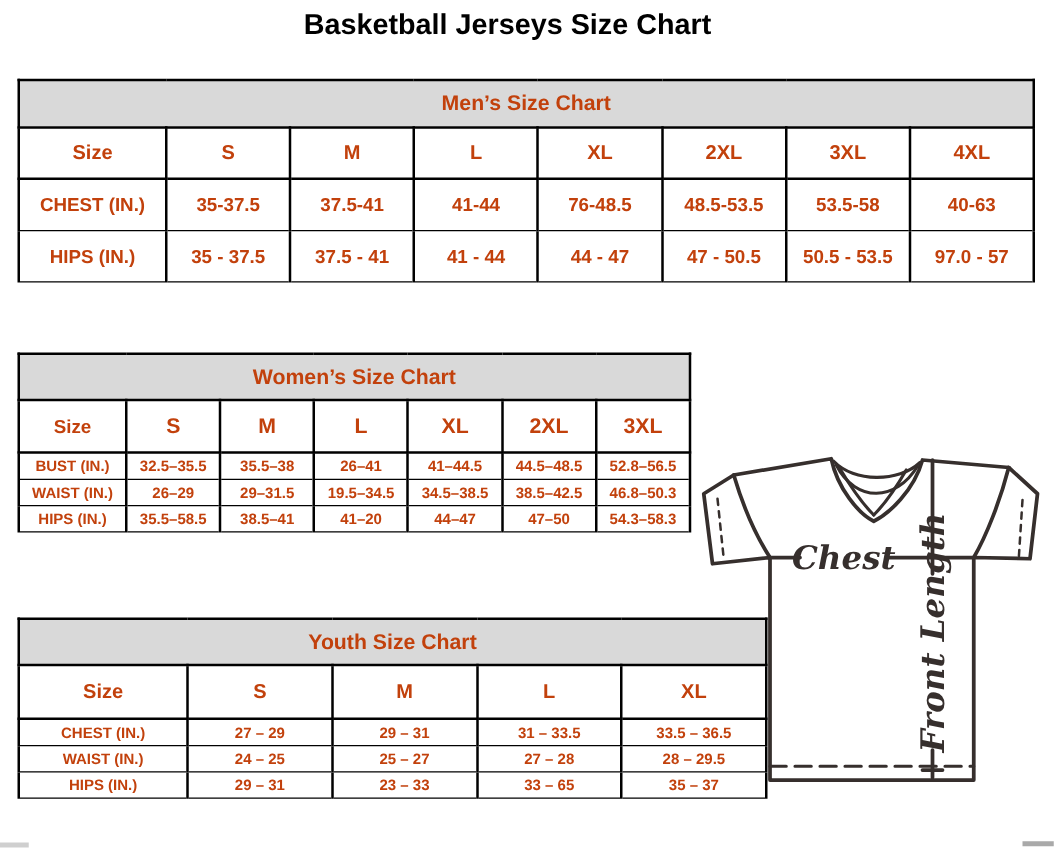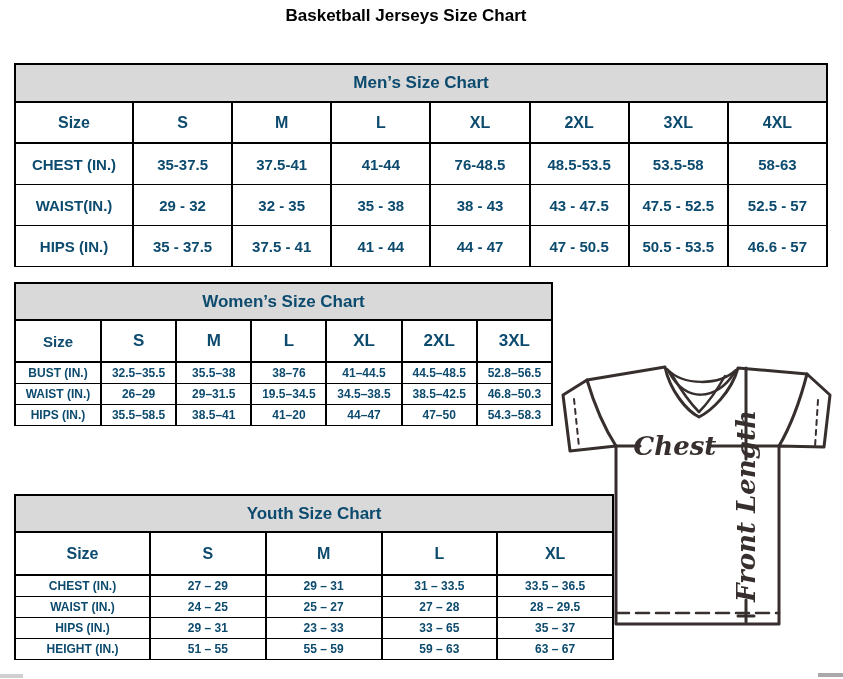--- a/index.html
+++ b/index.html
@@ -1,21 +1,21 @@
 <!DOCTYPE html>
 <html><head>
 <meta charset="utf-8">
 <style>
   html,body{margin:0;padding:0}
   body{width:843px;height:679px;position:relative;background:#ffffff;overflow:hidden;
        font-family:"Liberation Sans",sans-serif;color:#000}
   .page-title{position:absolute;left:0;top:6px;width:812px;text-align:center;
-              font-size:17px;font-weight:bold}
+              font-size:23px;font-weight:bold}
   table.size-table{position:absolute;border-collapse:collapse;table-layout:fixed;
-                   background:#fff;font-weight:bold;color:#0c4a6e}
+                   background:#fff;font-weight:bold;color:#c2410c}
   .size-table td{border-left:2px solid #000;border-right:2px solid #000;
                  border-top:1px solid #000;border-bottom:1px solid #000;
                  text-align:center;vertical-align:middle;padding:0;
                  white-space:nowrap;overflow:hidden}
   .size-table tr.thead td{background:#d9d9d9;border:2px solid #000;font-size:17px}
   .size-table tr.row-size td{border-bottom-width:2px}
   
   #men-table{left:14px;top:63px;width:814px;font-size:15px}
   #men-table tr.thead td{height:36px}
   #men-table tr.row-size td{height:39px;font-size:16px}
@@ -66,41 +66,31 @@
     <td>4XL</td>
   </tr>
   <tr class="row-data">
     <td>CHEST (IN.)</td>
     <td>35-37.5</td>
     <td>37.5-41</td>
     <td>41-44</td>
     <td>76-48.5</td>
     <td>48.5-53.5</td>
     <td>53.5-58</td>
-    <td>58-63</td>
-  </tr>
-  <tr class="row-data">
-    <td>WAIST(IN.)</td>
-    <td>29 - 32</td>
-    <td>32 - 35</td>
-    <td>35 - 38</td>
-    <td>38 - 43</td>
-    <td>43 - 47.5</td>
-    <td>47.5 - 52.5</td>
-    <td>52.5 - 57</td>
+    <td>40-63</td>
   </tr>
   <tr class="row-data">
     <td>HIPS (IN.)</td>
     <td>35 - 37.5</td>
     <td>37.5 - 41</td>
     <td>41 - 44</td>
     <td>44 - 47</td>
     <td>47 - 50.5</td>
     <td>50.5 - 53.5</td>
-    <td>46.6 - 57</td>
+    <td>97.0 - 57</td>
   </tr>
 </tbody>
   </table>
 
 <table id="women-table" class="size-table">
   <colgroup>
       <col style="width:86px">
       <col>
       <col>
       <col>
@@ -118,21 +108,21 @@
     <td>M</td>
     <td>L</td>
     <td>XL</td>
     <td>2XL</td>
     <td>3XL</td>
   </tr>
   <tr class="row-data">
     <td>BUST (IN.)</td>
     <td>32.5–35.5</td>
     <td>35.5–38</td>
-    <td>38–76</td>
+    <td>26–41</td>
     <td>41–44.5</td>
     <td>44.5–48.5</td>
     <td>52.8–56.5</td>
   </tr>
   <tr class="row-data">
     <td>WAIST (IN.)</td>
     <td>26–29</td>
     <td>29–31.5</td>
     <td>19.5–34.5</td>
     <td>34.5–38.5</td>
@@ -184,27 +174,20 @@
     <td>27 – 28</td>
     <td>28 – 29.5</td>
   </tr>
   <tr class="row-data">
     <td>HIPS (IN.)</td>
     <td>29 – 31</td>
     <td>23 – 33</td>
     <td>33 – 65</td>
     <td>35 – 37</td>
   </tr>
-  <tr class="row-data">
-    <td>HEIGHT (IN.)</td>
-    <td>51 – 55</td>
-    <td>55 – 59</td>
-    <td>59 – 63</td>
-    <td>63 – 67</td>
-  </tr>
 </tbody>
   </table>
 
 <svg id="jersey" width="288" height="290" viewBox="0 0 288 290">
   <g fill="none" stroke="#362f2d" stroke-width="3" stroke-linejoin="round" stroke-linecap="round">
 
     <path d="M112 12 L34 25 L10 40 L17 96 L63 91 L63 269 L226 269 L226 91 L271 92 L277 40 L254 19 L185 13
              C178 38 158 56 146 62 C134 56 117 36 112 12 Z"></path>
 
     <path d="M114 14 C130 31 166 31 183 15" stroke-width="2.5"></path>

